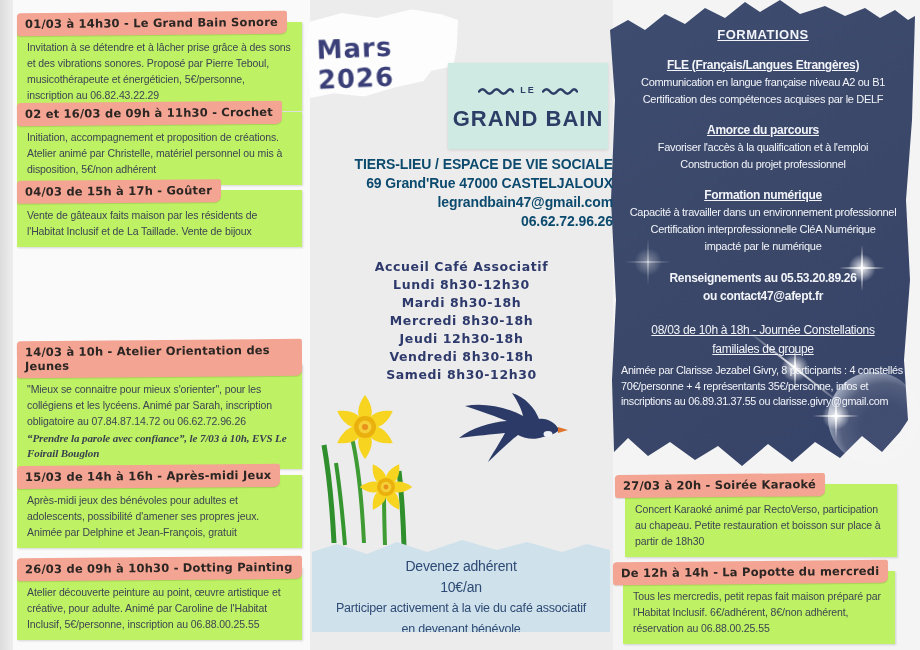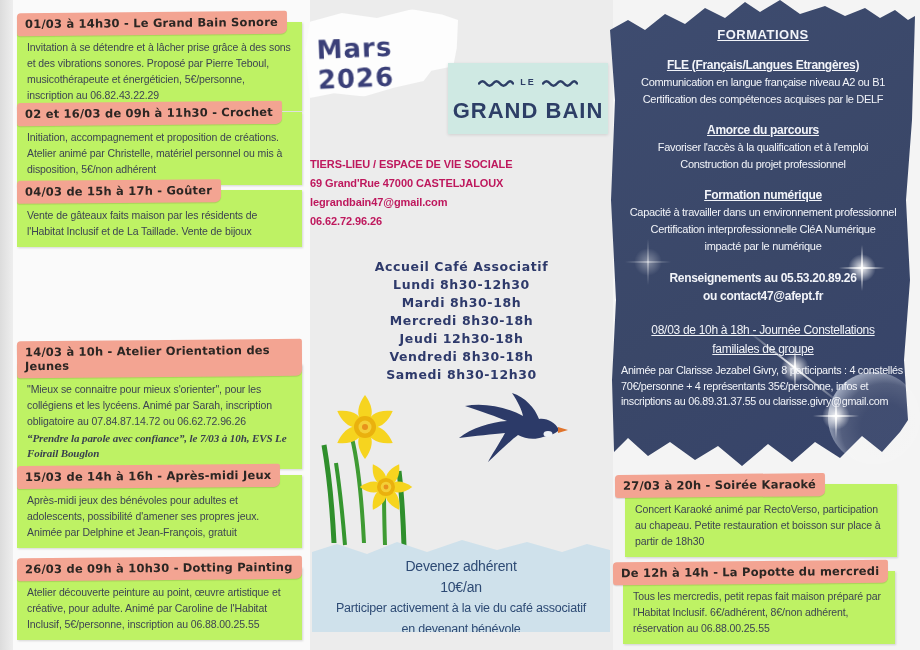--- a/index.html
+++ b/index.html
@@ -32,28 +32,28 @@
 
   
   .mars-paper{position:absolute;left:303px;top:10px;width:158px;height:96px;
       background:#fdfdfd;z-index:2;transform:rotate(-1.5deg);
       clip-path:polygon(8px 10px,40px 2px,75px 8px,110px 0px,140px 6px,156px 12px,
         154px 40px,150px 58px,128px 62px,120px 72px,90px 78px,60px 86px,30px 82px,6px 86px,2px 40px);
       filter:drop-shadow(2px 3px 3px rgba(0,0,0,.25));}
   .mars-text{position:absolute;left:14px;top:22px;width:140px;z-index:3;
       font-family:"DejaVu Sans",sans-serif;font-weight:bold;font-size:26px;
       letter-spacing:1px;color:#3a3f78;transform:rotate(-1deg);}
-  .logo-box{position:absolute;left:448px;top:63px;width:160px;height:71px;
+  .logo-box{position:absolute;left:448px;top:63px;width:160px;height:86px;
       background:#cfe9e3;z-index:2;box-shadow:0 1px 3px rgba(0,0,0,.12);
       display:flex;flex-direction:column;align-items:center;justify-content:center;}
   .logo-top{display:flex;align-items:center;gap:6px;}
   .logo-le{font-weight:bold;font-size:9px;letter-spacing:2px;color:#2d3e66;}
   .logo-name{font-weight:bold;font-size:22px;letter-spacing:1px;color:#2d3e66;margin-top:7px;}
-  .addr{position:absolute;left:310px;top:155px;width:303px;text-align:left;z-index:3;
-      color:#be185d;font-weight:bold;font-size:11px;line-height:19px;letter-spacing:-.1px;}
+  .addr{position:absolute;left:310px;top:155px;width:303px;text-align:right;z-index:3;
+      color:#0c4a6e;font-weight:bold;font-size:14px;line-height:19px;letter-spacing:-.1px;}
   .addr div{white-space:nowrap;}
   .hours{position:absolute;left:310px;top:258px;width:303px;text-align:center;z-index:3;
       color:#2e3a6b;font-family:"DejaVu Sans",sans-serif;font-weight:bold;
       font-size:12.5px;line-height:18px;letter-spacing:.6px;}
   .illus{position:absolute;left:312px;top:383px;width:300px;height:166px;z-index:2;}
   .member{position:absolute;left:312px;top:538px;width:298px;height:94px;z-index:3;
       background:#cfe1eb;
       clip-path:polygon(0px 14px,25px 6px,55px 16px,85px 4px,115px 14px,150px 2px,
         185px 12px,215px 4px,250px 14px,275px 6px,298px 12px,298px 94px,0px 94px);
       color:#2d4a74;text-align:center;font-size:12.5px;letter-spacing:-.2px;line-height:21px;

